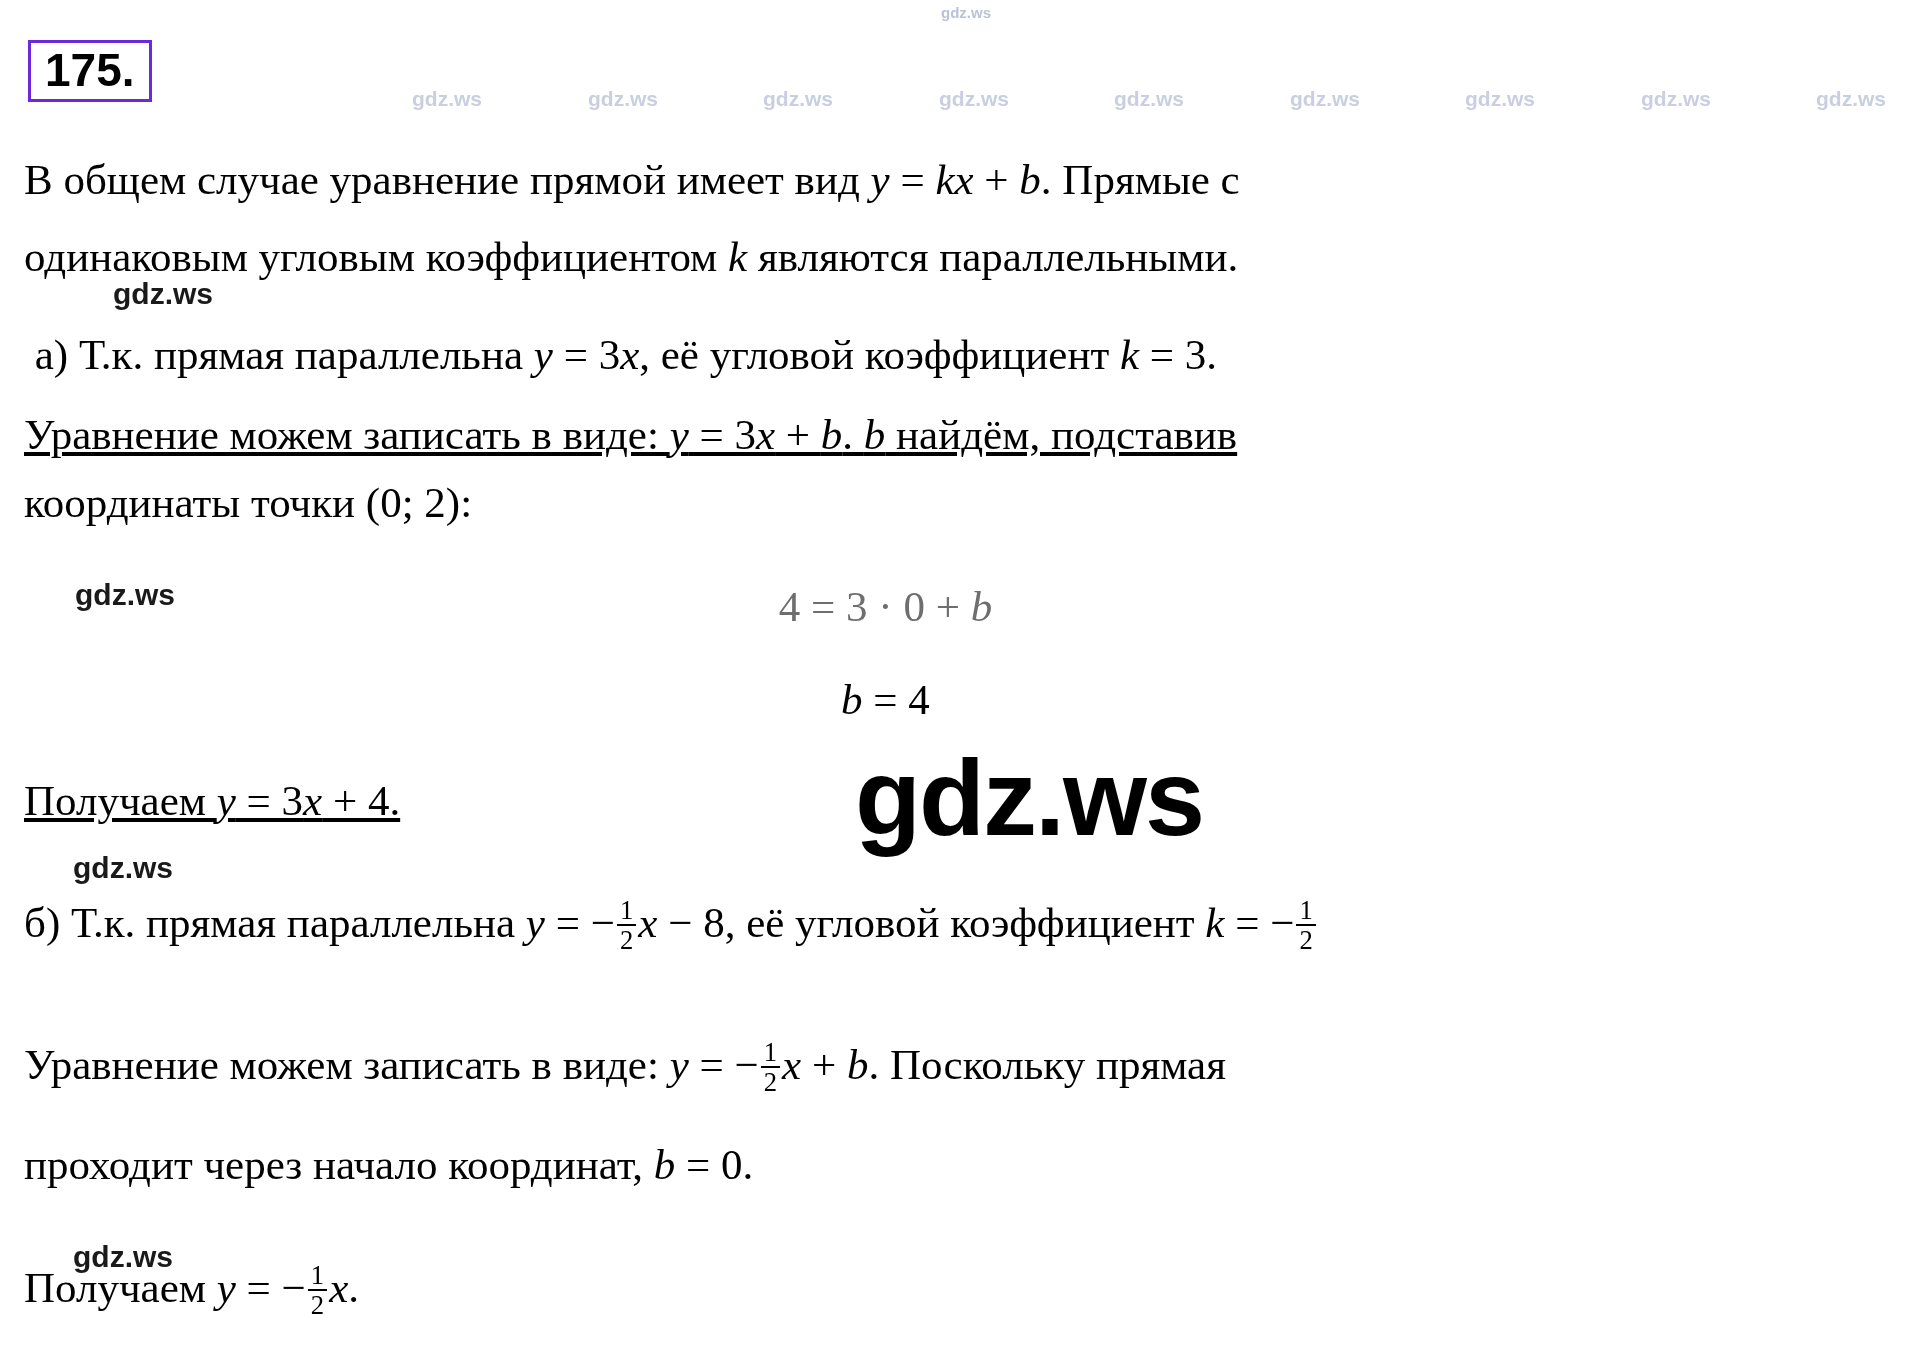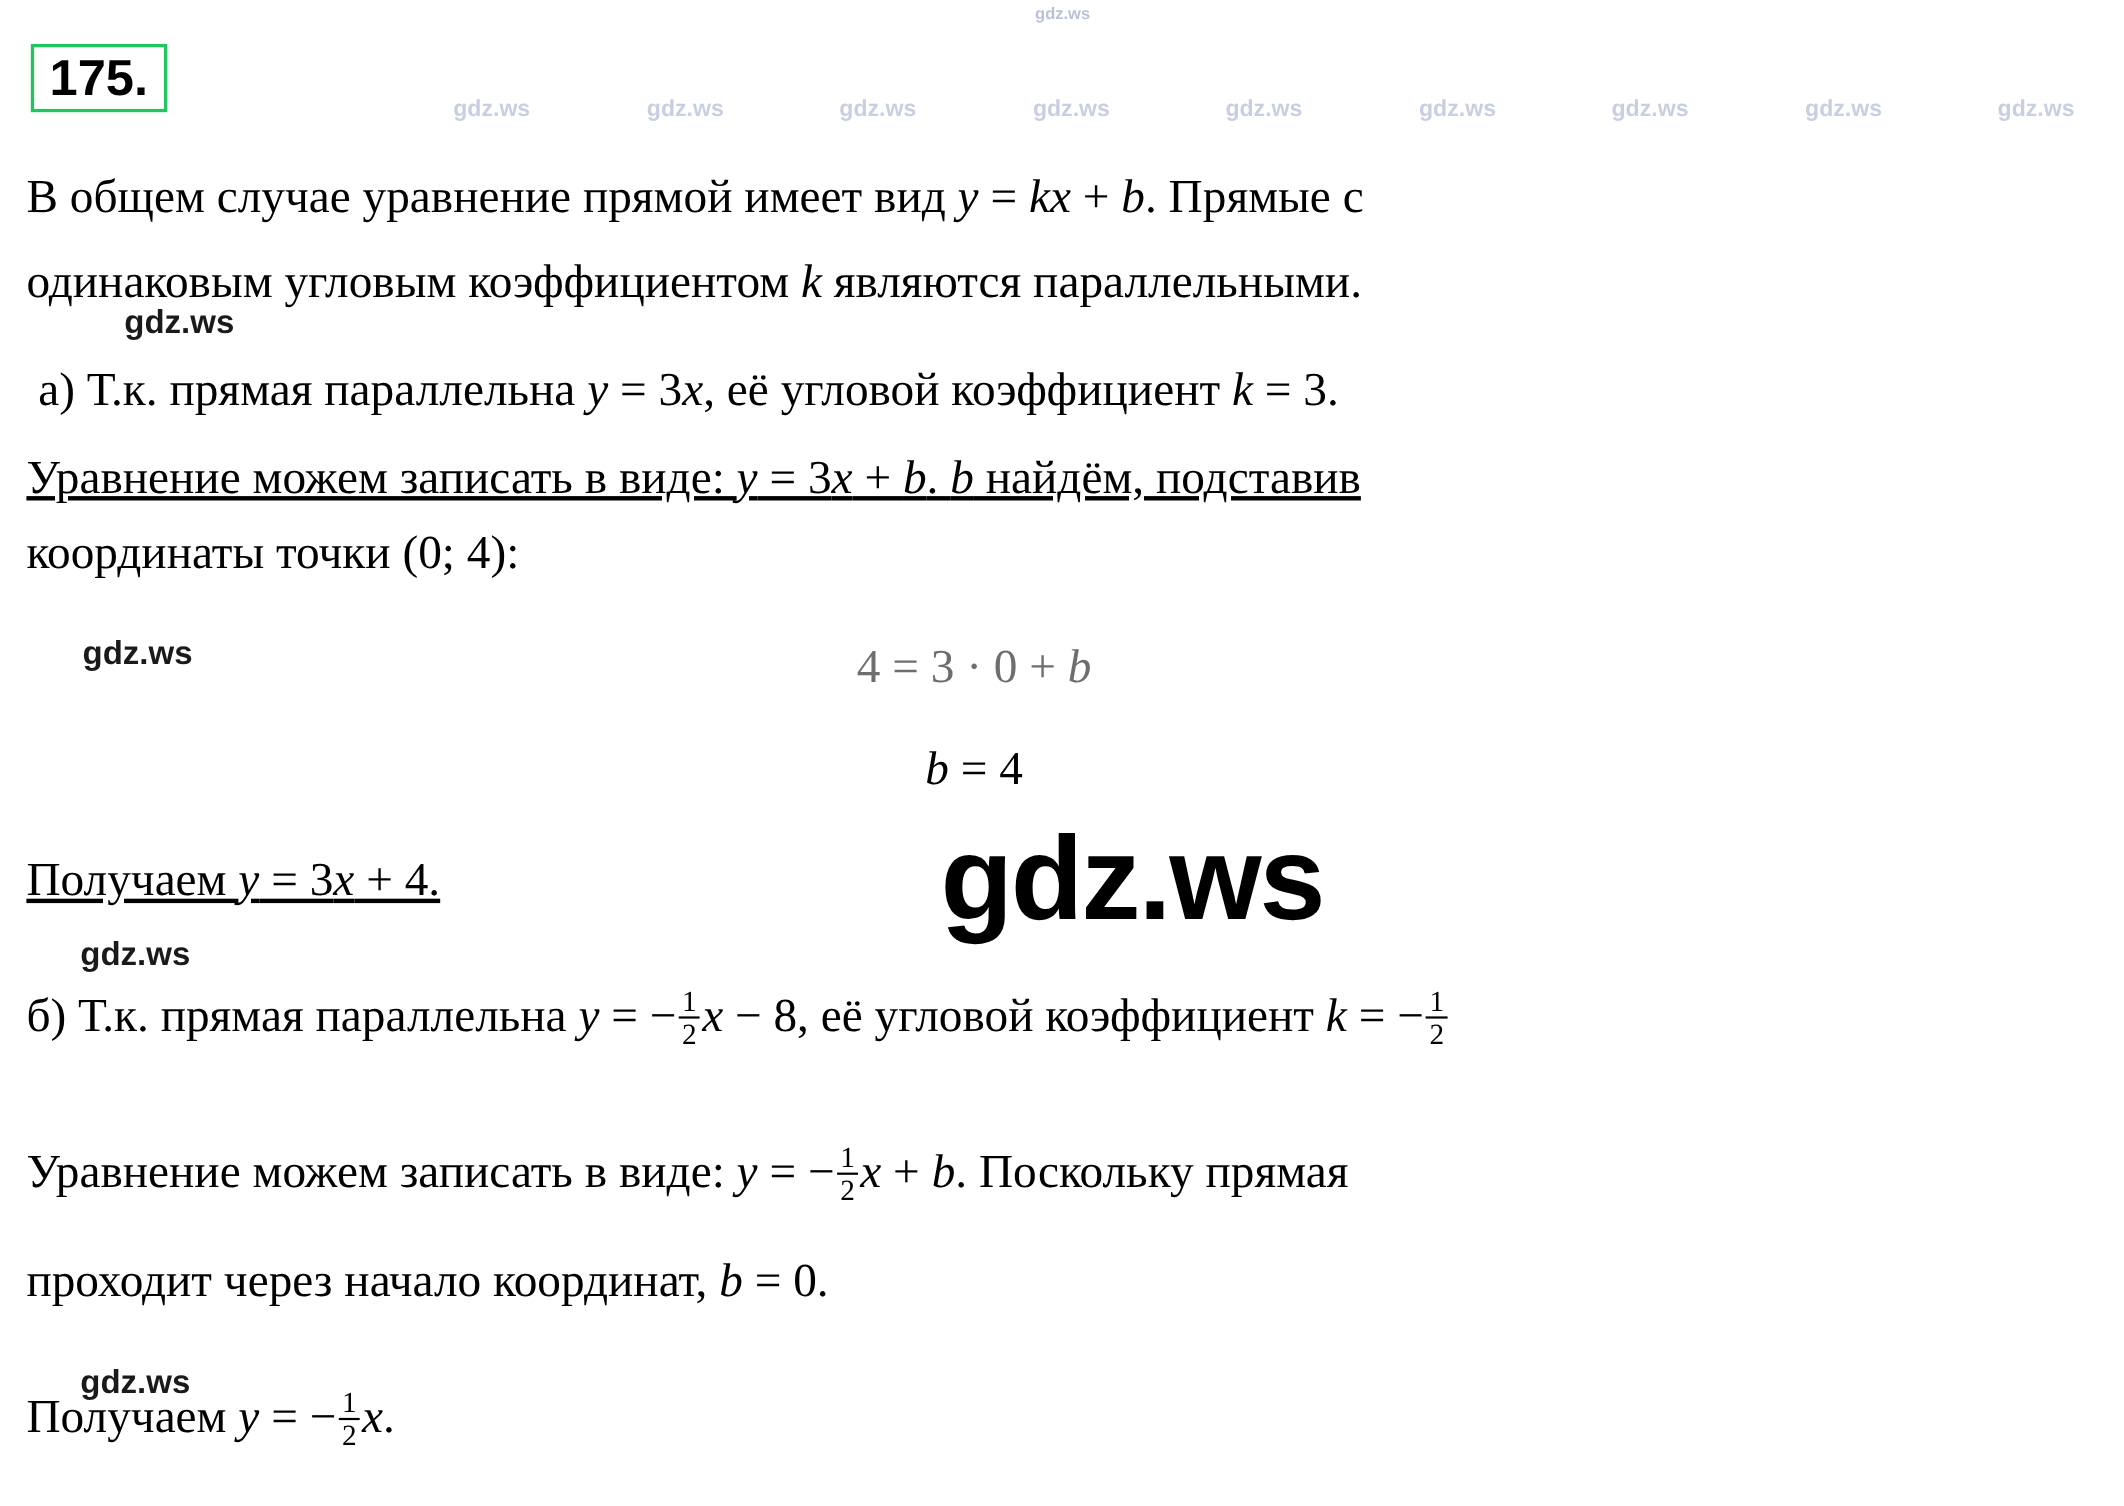--- a/index.html
+++ b/index.html
@@ -52,21 +52,21 @@
     line-height: 1;
     letter-spacing: -2px;
     white-space: nowrap;
   }
 
   
   .task-number {
     position: absolute;
     left: 28px;
     top: 40px;
-    border: 3px solid #22c55e;
+    border: 3px solid #6d28d9;
     padding: 4px 14px 6px 14px;
     font-family: "Liberation Sans", sans-serif;
     font-weight: bold;
     font-size: 46px;
     line-height: 1;
     letter-spacing: 0px;
   }
 
   
   .line {
@@ -135,21 +135,21 @@
 
 <div class="wm-dark" style="left:113px; top:277px;">gdz.ws</div>
 
 <div class="line" style="left:24px; top:330px;">
   &nbsp;а) Т.к. прямая параллельна <i class="m">y</i> = 3<i class="m">x</i>, её угловой коэффициент <i class="m">k</i> = 3.
 </div>
 <div class="line" style="left:24px; top:410px;text-decoration:underline;">
   Уравнение можем записать в виде: <i class="m">y</i> = 3<i class="m">x</i> + <i class="m">b</i>. <i class="m">b</i> найдём, подставив
 </div>
 <div class="line" style="left:24px; top:478px;">
-  координаты точки (0; 4):
+  координаты точки (0; 2):
 </div>
 
 <div class="wm-dark" style="left:75px; top:578px;">gdz.ws</div>
 
 <div class="center-line faded" style="left:-80px; top:582px;">
   4 = 3 · 0 + <i class="m">b</i>
 </div>
 <div class="center-line" style="left:-80px; top:675px;">
   <i class="m">b</i> = 4
 </div>

